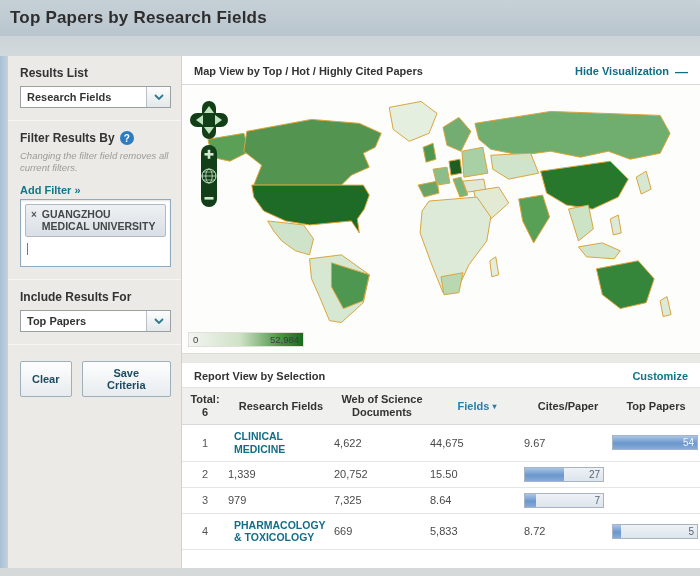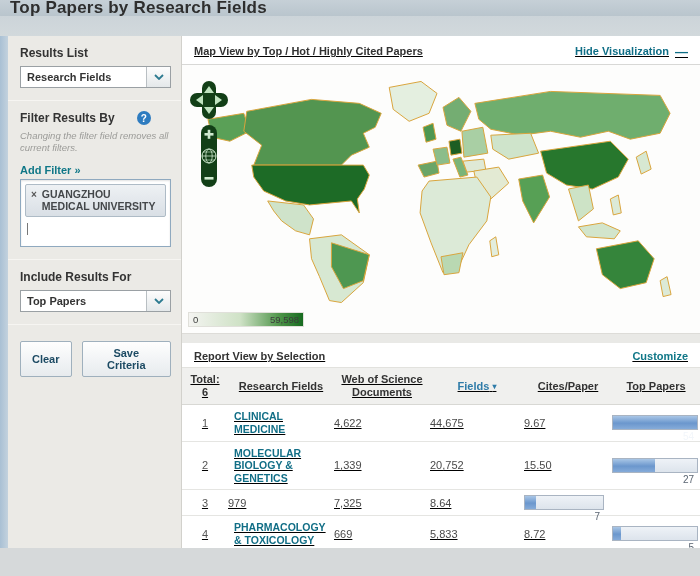--- a/index.html
+++ b/index.html
@@ -1,42 +1,42 @@
 <!DOCTYPE html>
 <html><head>
 <meta charset="utf-8">
 <style>
   * { margin:0; padding:0; box-sizing:border-box; }
   html,body { width:700px; height:576px; overflow:hidden;
     font-family:"Liberation Sans", sans-serif; background:#d6d9da; }
 
   
-  .topbar { height:16px; background:linear-gradient(#c6d0d7,#b9c5cd);
+  .topbar { height:36px; background:linear-gradient(#c6d0d7,#b9c5cd);
     display:flex; align-items:center; padding-left:10px; }
   .topbar h1 { font-size:17px; font-weight:bold; color:#2e2e2e; letter-spacing:.2px; }
   .subbar { height:20px; background:linear-gradient(#ccd4d9,#d2d9dc); }
 
   
   .content { display:flex; align-items:stretch; height:512px; }
   .edge-strip { width:8px; background:linear-gradient(to right,#a9c0d4,#c3d2de); }
   .sidebar { width:174px; background:#ebeae6; border-right:1px solid #d2d1cc;
     padding:10px 10px 0 12px; }
-  .main { flex:1; background:#ffffff; overflow:hidden;text-decoration:underline; }
+  .main { flex:1; background:#ffffff; overflow:hidden; }
 
   
   .side-label { font-size:12px; font-weight:bold; color:#333; margin-bottom:6px; }
   .dropdown { display:flex; height:22px; border:1px solid #9aa0a4; background:#fff;
     align-items:center; cursor:pointer; margin-bottom:12px; }
   .dropdown .dd-text { flex:1; font-size:11px; font-weight:bold; color:#333; padding-left:6px; }
   .dropdown .dd-btn { width:24px; height:100%; border-left:1px solid #b9bfc3;
     background:linear-gradient(#fdfdfd,#e4e8ea); display:flex; align-items:center; justify-content:center; }
   .chev { width:10px; height:6px; }
   .divider { height:1px; background:#d7d5d0; border-bottom:1px solid #f6f5f2; margin:4px -10px 10px -12px; }
 
-  .label-row { display:flex; align-items:center; gap:22px; margin-bottom:5px; }
+  .label-row { display:flex; align-items:center; gap:5px; margin-bottom:5px; }
   .help-badge { width:14px; height:14px; border-radius:50%; background:#2e7cc0; color:#fff;
     font-size:10px; font-weight:bold; display:flex; align-items:center; justify-content:center; }
   .side-note { font-size:9.5px; font-style:italic; color:#9b9b98; line-height:1.25; margin-bottom:6px; }
   .add-filter { font-size:11px; font-weight:bold; color:#0f7787; text-decoration:none;
     display:inline-block; margin-bottom:3px; cursor:pointer; }
   .filter-box { background:#fff; border:1px solid #8fa9bf; box-shadow:inset 0 1px 2px rgba(0,0,0,.12);
     min-height:68px; padding:4px; margin-bottom:12px; }
   .filter-tag { display:flex; gap:5px; align-items:flex-start; background:linear-gradient(#eef1f4,#d9dfe5);
     border:1px solid #aebbc6; border-radius:2px; padding:3px 5px; cursor:pointer; }
   .filter-tag .x { font-size:10px; color:#555; font-weight:bold; margin-top:1px; }
@@ -81,21 +81,21 @@
   .rank { font-size:11px; color:#555; text-align:center; }
   .field-link { font-size:10.5px; font-weight:bold; color:#116e86; text-decoration:none;
     line-height:1.2; display:inline-block; padding-left:6px; cursor:pointer; }
   .num { font-size:11px; color:#4a4a4a; text-align:left; }
   .num.docs { padding-right:26px; } .num.cites { padding-right:24px; } .num.cpp { padding-right:24px; }
   .barcell { padding-right:8px; display:flex; justify-content:flex-end; }
   .bartrack { position:relative; width:86px; height:15px; border:1px solid #a9b4c2;
     background:linear-gradient(#eef2f7,#dde4ec); }
   .barfill { position:absolute; left:0; top:0; bottom:0;
     background:linear-gradient(#a9c6e6,#6b97cd 55%,#85abd9); }
-  .barval { position:absolute; right:3px; top:15px; font-size:10px; color:#5a6572; }
+  .barval { position:absolute; right:3px; top:1px; font-size:10px; color:#5a6572; }
   .bartrack.in-fill .barval { color:#f2f6fb; }
 </style>
 </head>
 <body>
 
 <div class="topbar">
   <h1>Top Papers by Research Fields</h1>
 </div>
 <div class="subbar"></div>
 
@@ -208,21 +208,21 @@
           <ellipse cx="19" cy="77" rx="3.2" ry="7" fill="none" stroke="#cfe9cf" stroke-width=".8"></ellipse>
           <line x1="12" y1="77" x2="26" y2="77" stroke="#cfe9cf" stroke-width=".8"></line>
           <line x1="13" y1="73" x2="25" y2="73" stroke="#cfe9cf" stroke-width=".6"></line>
           <line x1="13" y1="81" x2="25" y2="81" stroke="#cfe9cf" stroke-width=".6"></line>
           <rect x="14.5" y="98" width="9" height="2.6" fill="#cfe9cf"></rect>
         </g>
       </svg>
 
       <div class="legend">
         <span>0</span>
-        <span>59,598</span>
+        <span>52,984</span>
       </div>
     </div>
 
     <div class="band"></div>
 
     <div class="report-header">
       <span class="report-title">Report View by Selection</span>
       <a class="customize-link">Customize</a>
     </div>
 
@@ -249,21 +249,20 @@
       <div class="num cpp">9.67</div>
       <div class="barcell">
           <div class="bartrack in-fill">
         <div class="barfill" style="width: 100%;"></div>
             <span class="barval">54</span>
           </div>
         </div>
     </div>
     <div class="grid-row trow">
       <div class="rank">2</div>
-      <a class="field-link">MOLECULAR BIOLOGY &amp; GENETICS</a>
       <div class="num docs">1,339</div>
       <div class="num cites">20,752</div>
       <div class="num cpp">15.50</div>
       <div class="barcell">
           <div class="bartrack">
         <div class="barfill" style="width: 50%;"></div>
             <span class="barval">27</span>
           </div>
         </div>
     </div>

